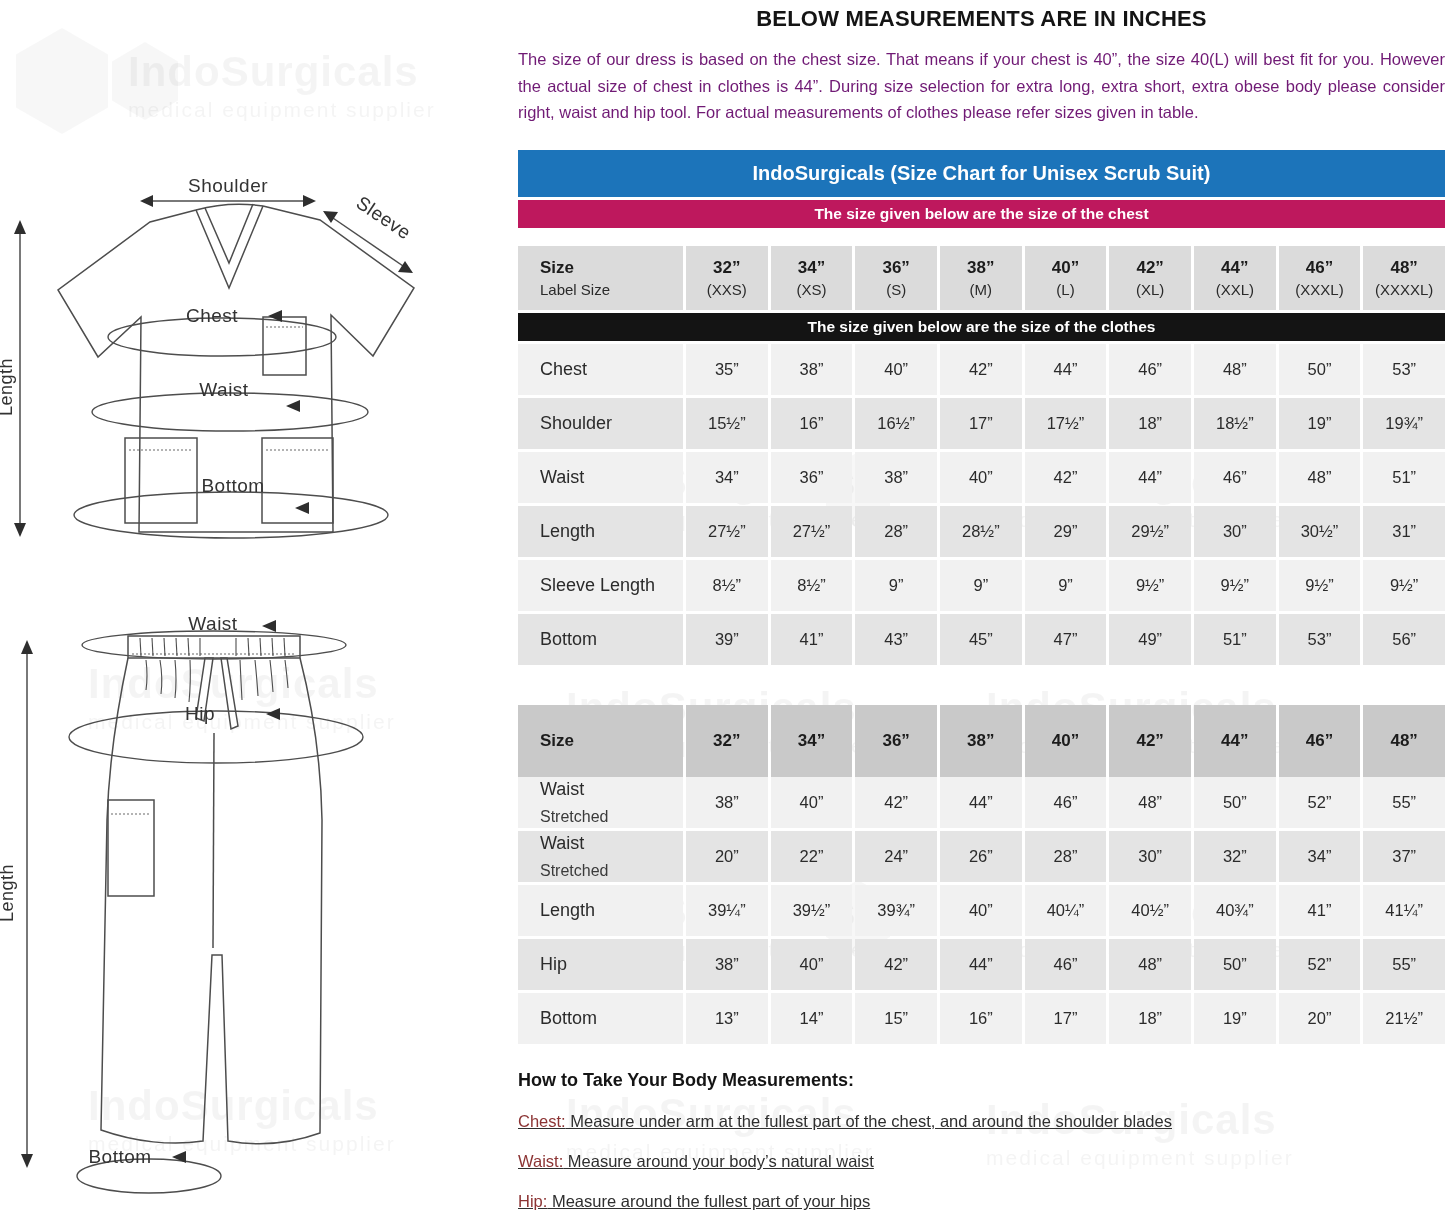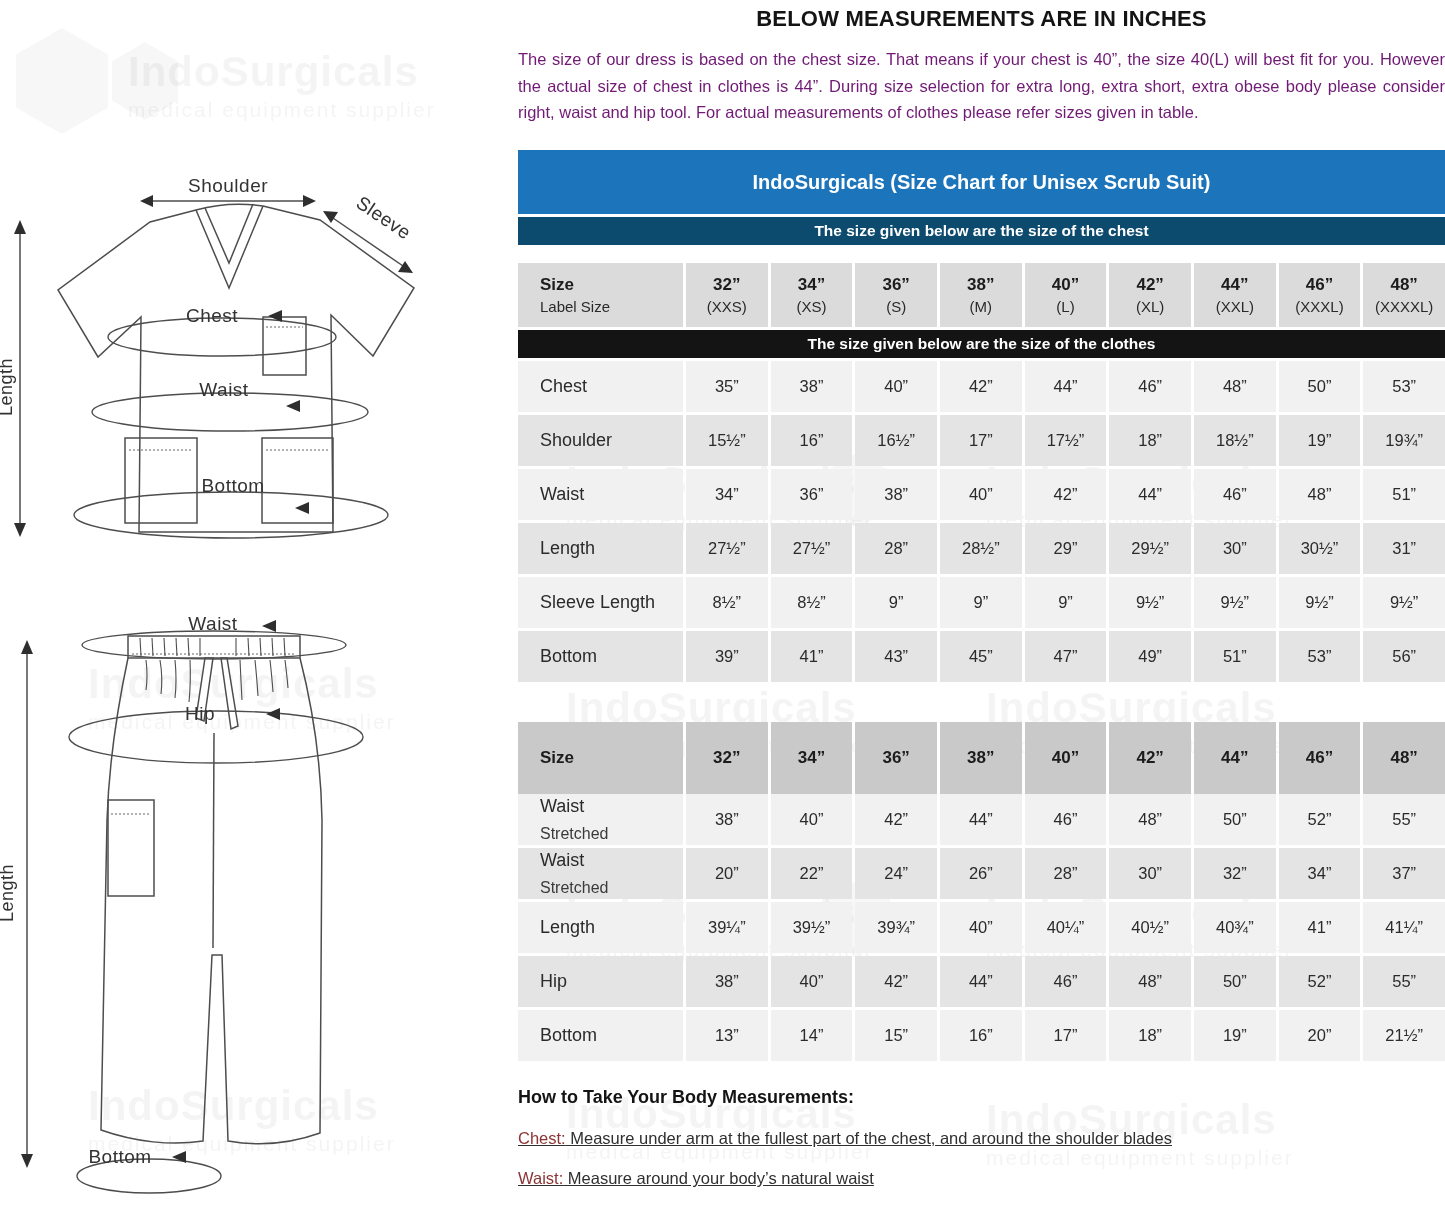--- a/index.html
+++ b/index.html
@@ -17,22 +17,22 @@
   .diagram{position:absolute;left:0;}
   .diagram text{font-size:19px;fill:#333;letter-spacing:.5px;}
   .diagram .vert{font-size:18px;}
 
   
   .right{position:absolute;left:518px;top:6px;width:927px;}
   .right h1{margin:0;font-size:22px;font-weight:800;letter-spacing:.2px;color:#141414;text-align:center;}
   .right p.intro{margin:14px 0 24px;font-size:16.5px;line-height:1.62;text-align:justify;color:#701a75;}
 
   .bar{display:flex;align-items:center;justify-content:center;color:#fff;font-weight:700;}
-  .bar-blue{height:64px;background:#1c74ba;font-size:20px;margin-bottom:3px;}
-  .bar-orange{height:28px;background:#0c4a6e;font-size:15.5px;margin-bottom:18px;}
+  .bar-blue{height:47px;background:#1c74ba;font-size:20px;margin-bottom:3px;}
+  .bar-orange{height:28px;background:#be185d;font-size:15.5px;margin-bottom:18px;}
   .bar-black{height:28px;background:#141414;font-size:15.5px;margin:3px 0;}
 
   .t-row{display:grid;grid-template-columns:165px repeat(9,1fr);gap:3px;margin-top:3px;}
   .t-row:first-child{margin-top:0;}
   .cell{display:flex;flex-direction:column;align-items:center;justify-content:center;height:51px;}
   .cell.lab{align-items:flex-start;padding-left:22px;}
   .t-head1 .cell{height:64px;background:#dbdbdb;}
   .t-head2 .cell{height:72px;background:#c9c9c9;}
   .bg-light .cell{background:#f1f1f1;}
   .bg-dark .cell{background:#e4e4e4;}

